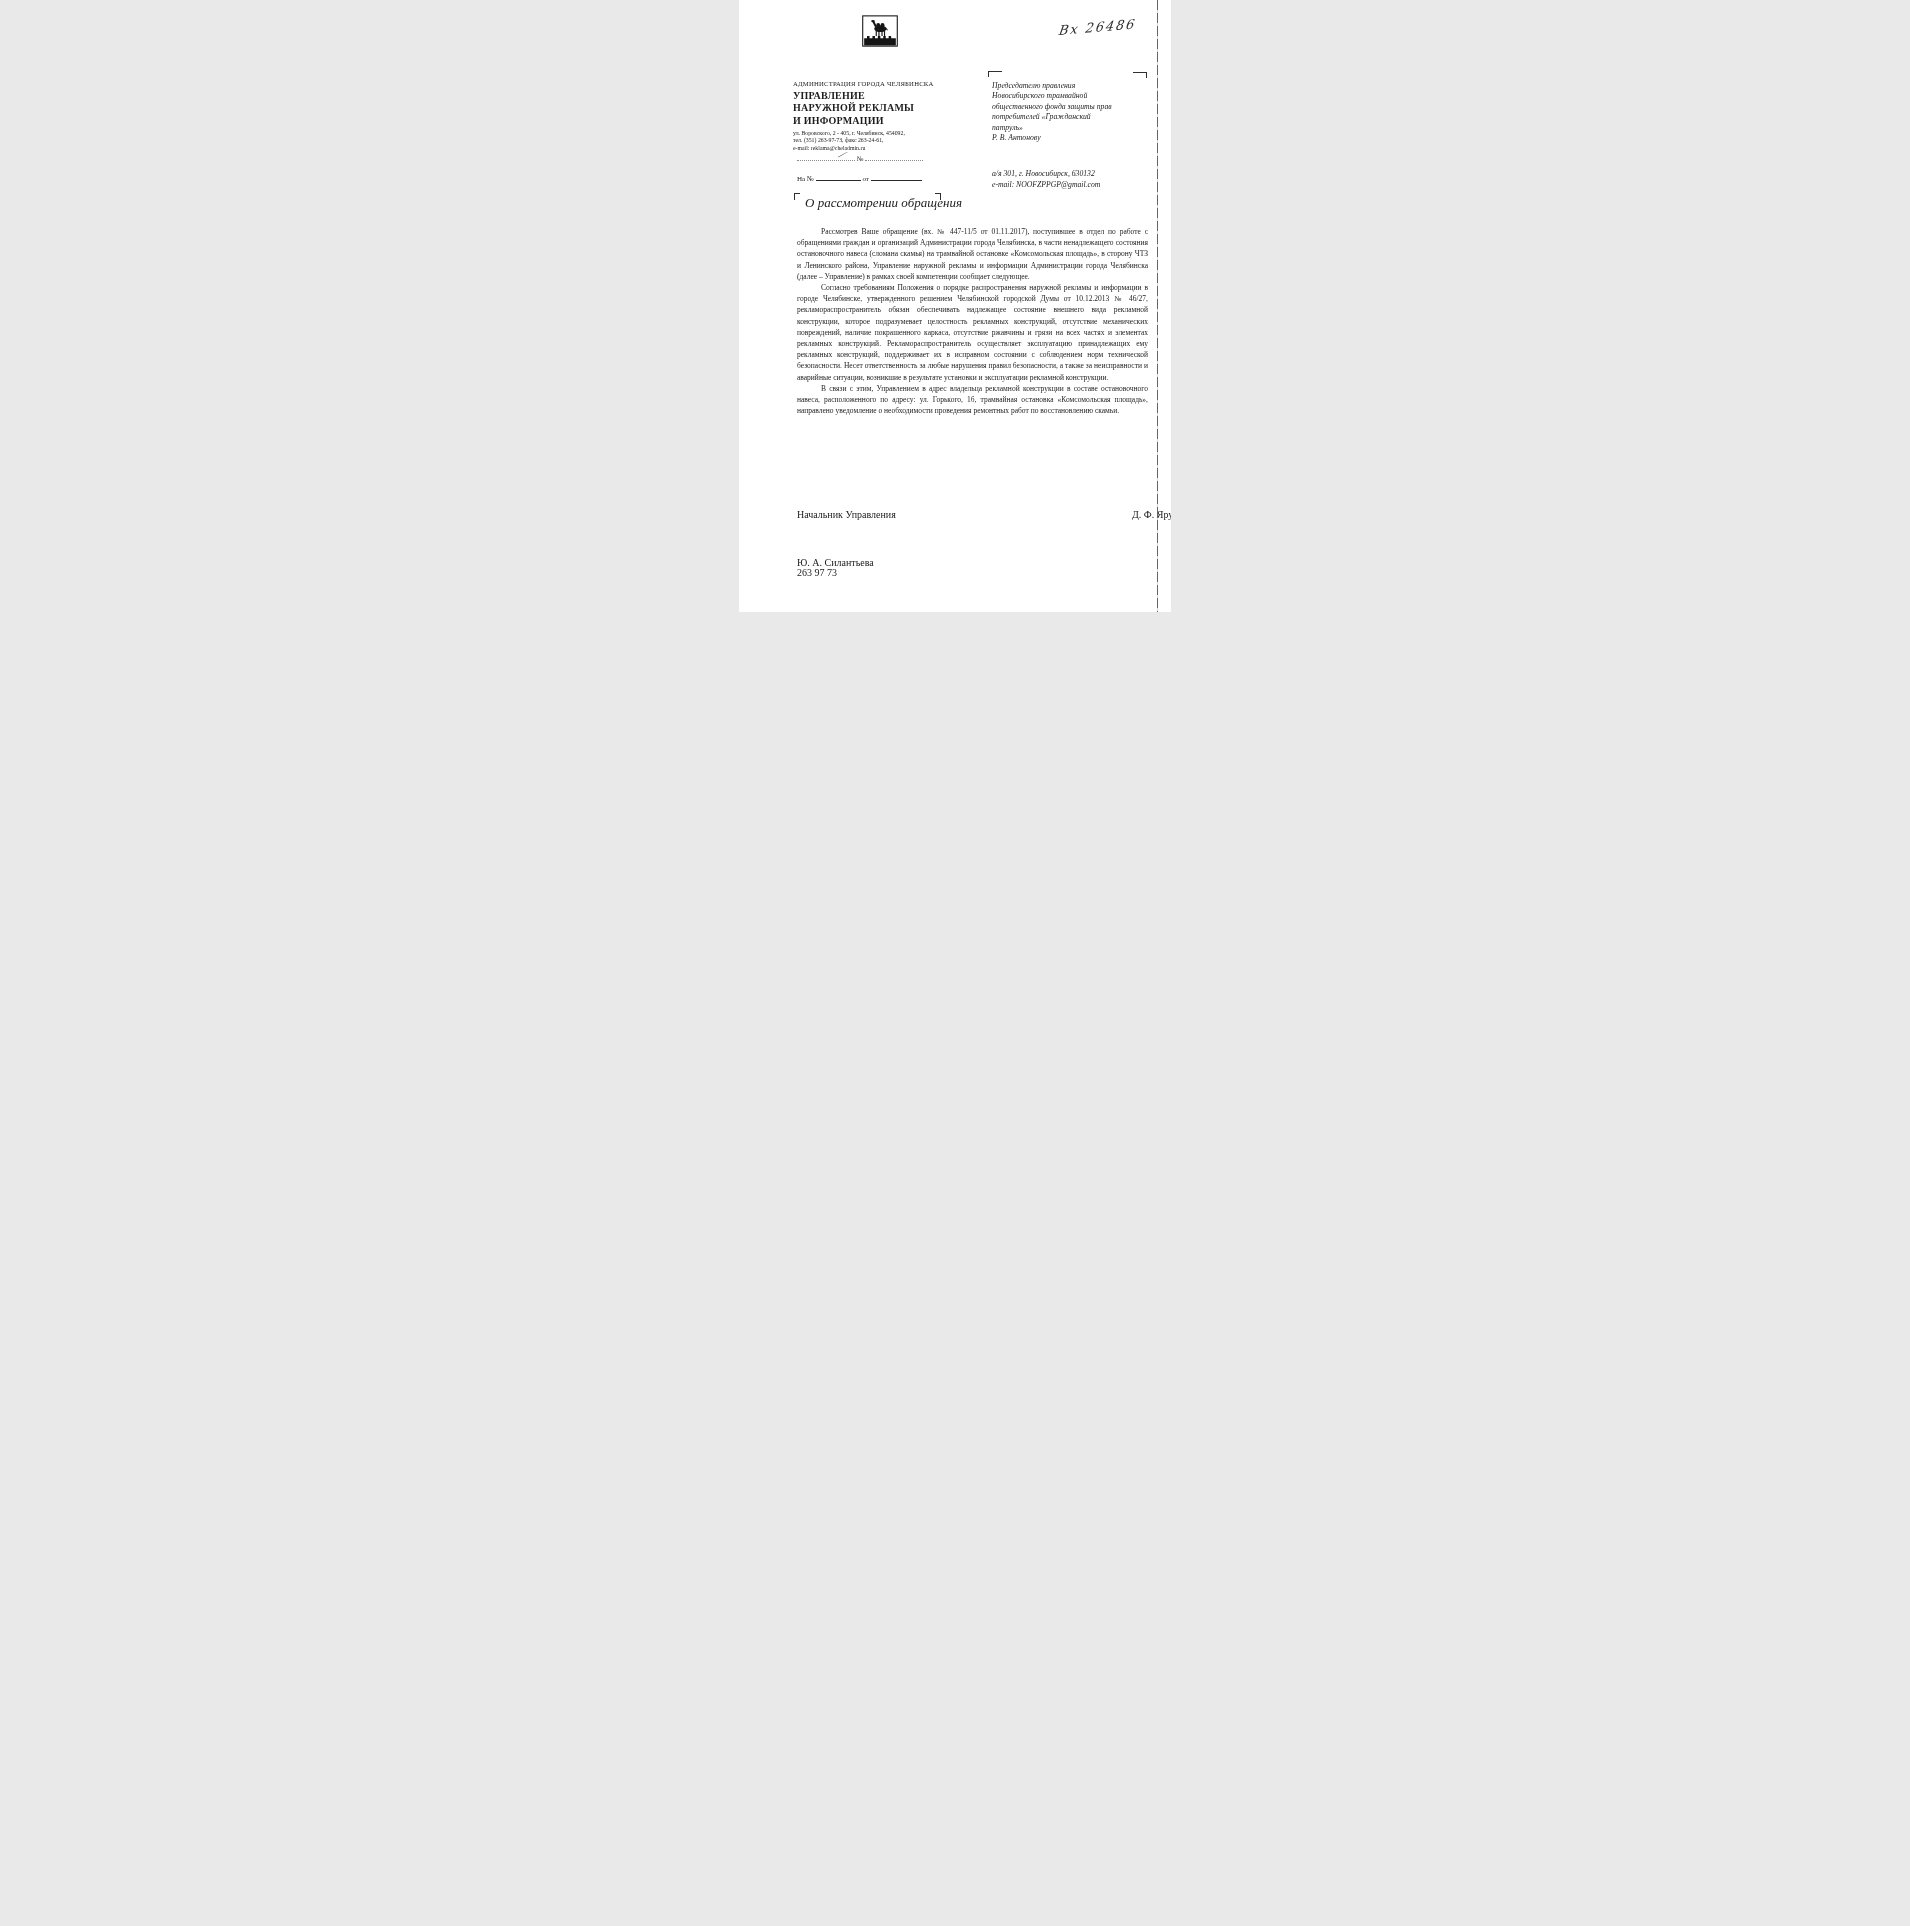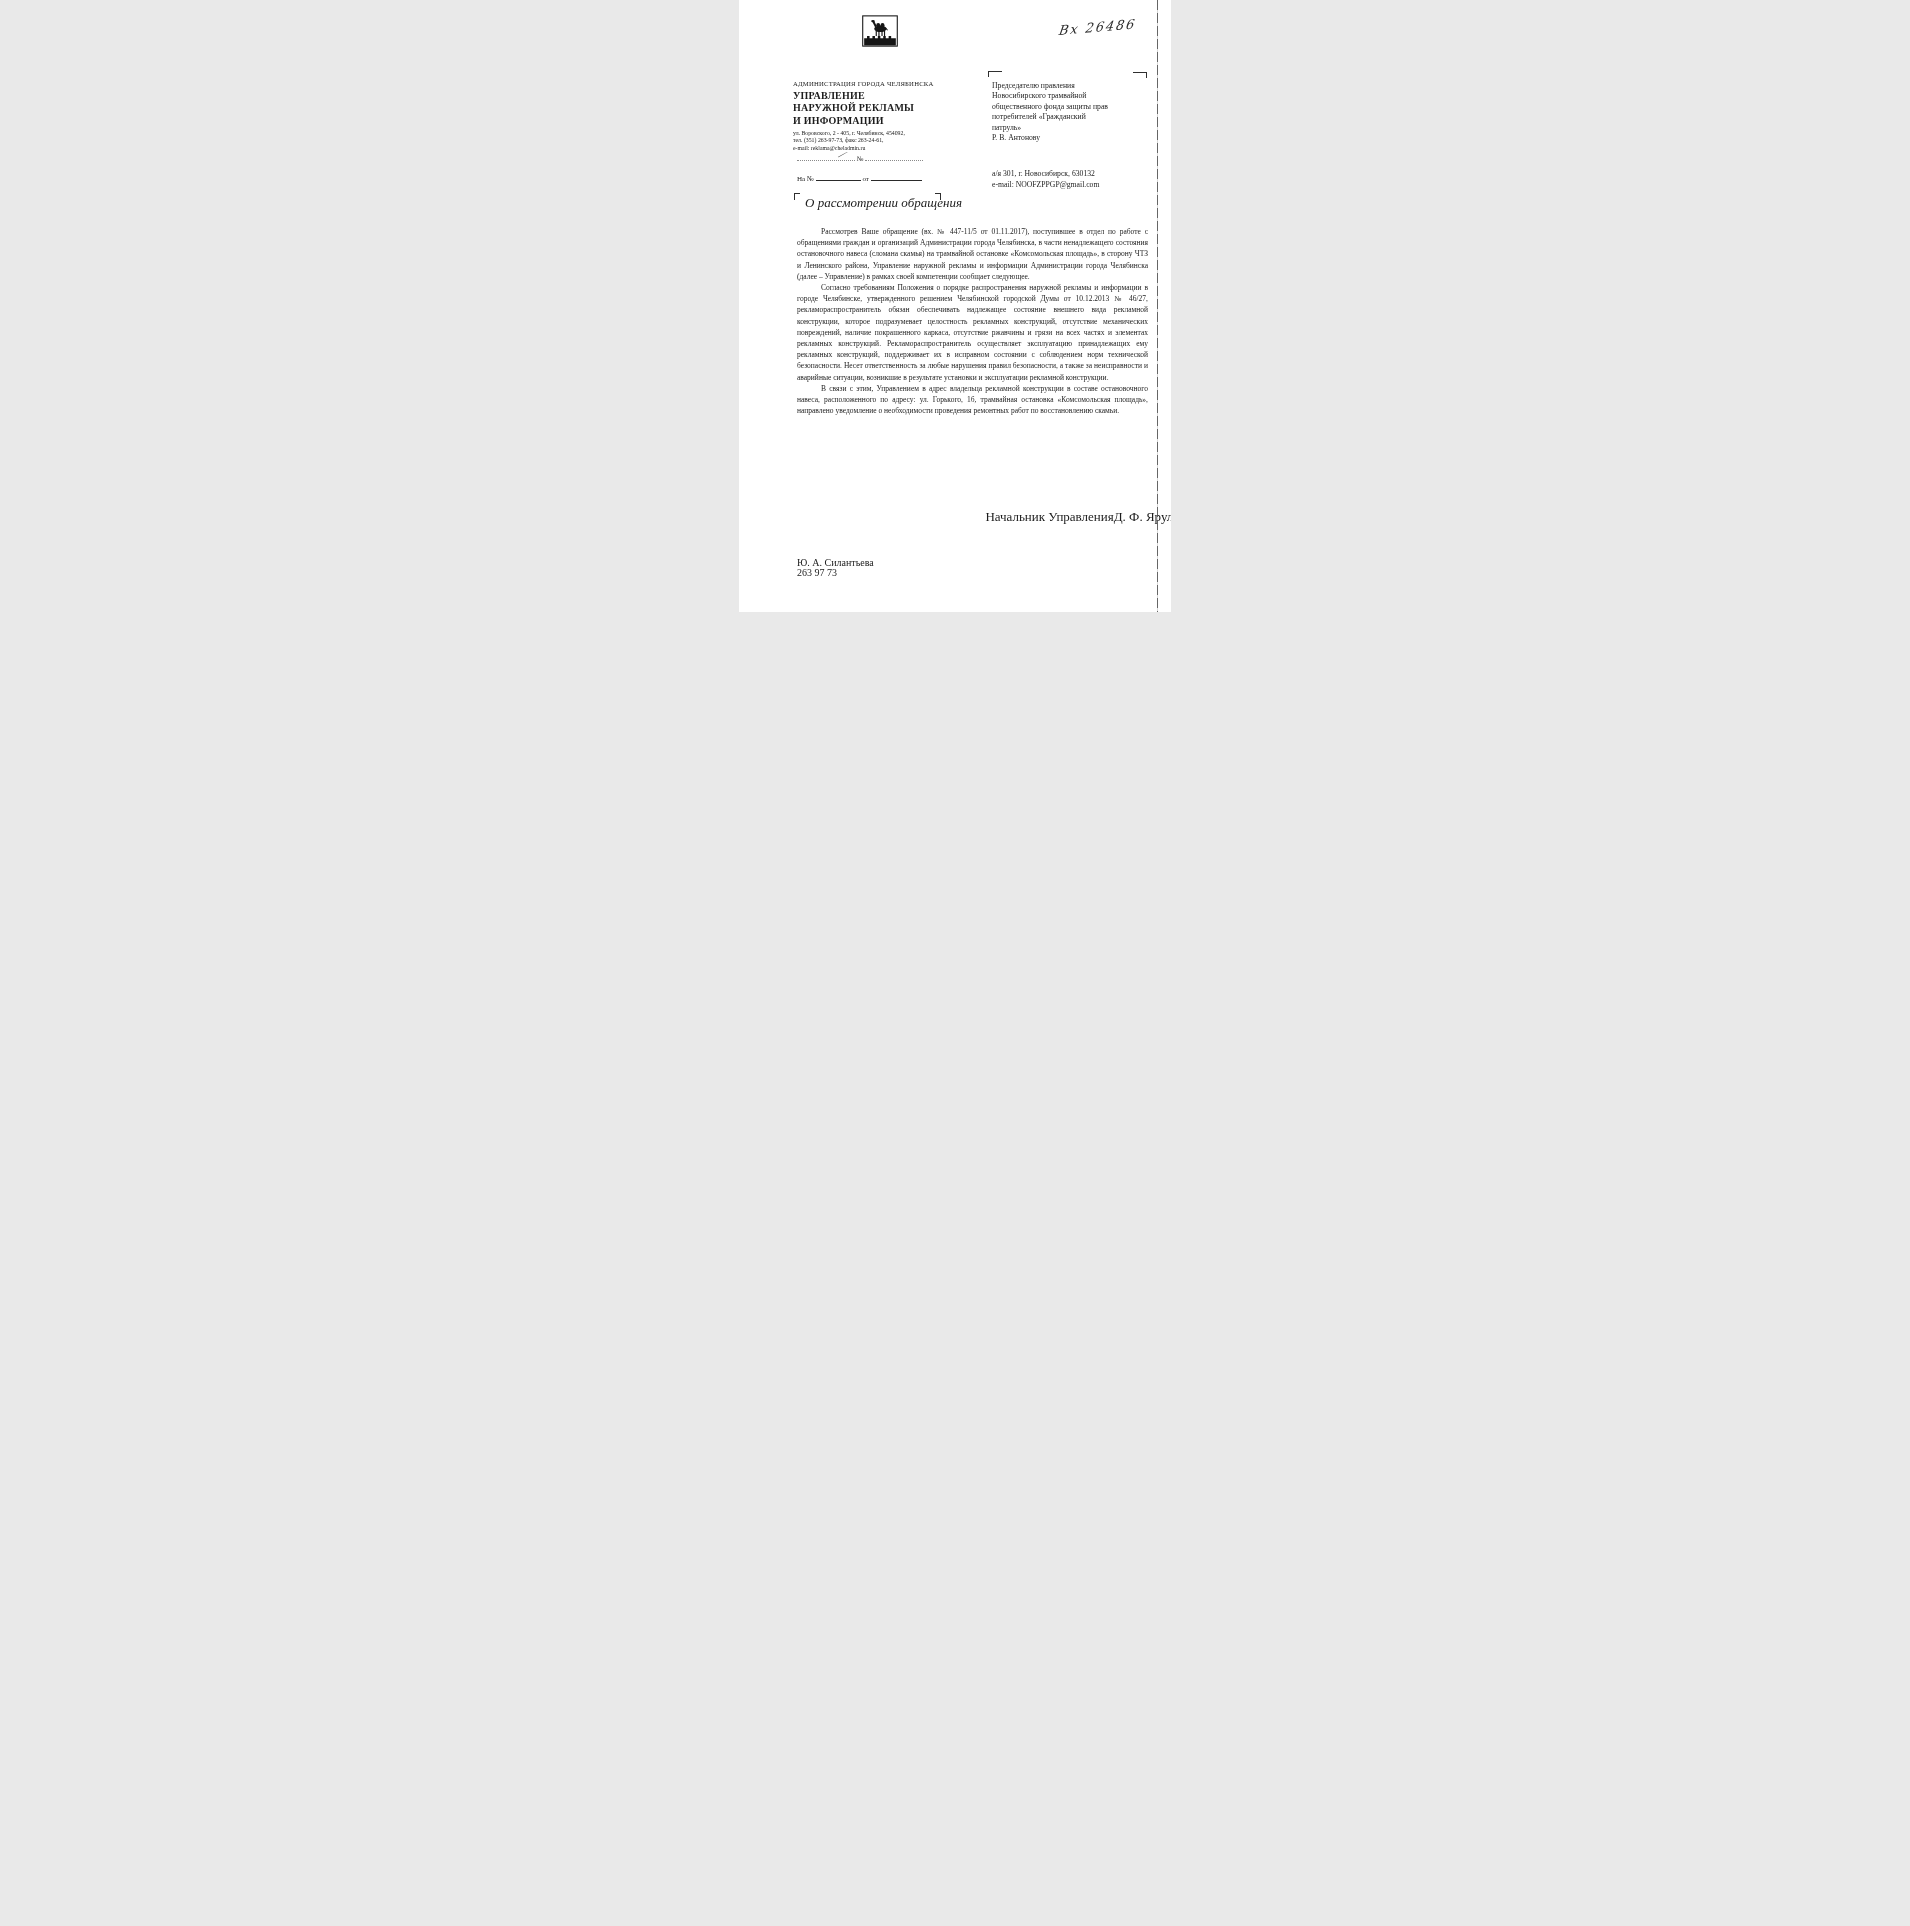--- a/index.html
+++ b/index.html
@@ -41,28 +41,28 @@
   }
   .ref-line { position: absolute; left: 58px; top: 174px; width: 154px; font-size: 7.1px; }
   
   .subject-line { position: absolute; left: 66px; top: 195px; font-size: 13px; font-style: italic; }
   
   .corner { position: absolute; width: 13px; height: 5.4px; }
   .corner.tl { border-top: 0.8px solid #2f2f2f; border-left: 0.8px solid #2f2f2f; }
   .corner.tr { border-top: 0.8px solid #2f2f2f; border-right: 0.8px solid #2f2f2f; }
   .corner.small { width: 5px; height: 5.8px; }
   
-  .recipient { position: absolute; left: 253px; top: 81px; width: 154px; font-size: 7.7px; line-height: 10.4px; }
+  .recipient { position: absolute; left: 253px; top: 81px; width: 154px; font-size: 7.7px; line-height: 10.4px; font-style: italic; }
   .recipient .line { display: block; }
   .recipient .addr-group { margin-top: 26px; }
   
   .body-text { position: absolute; left: 58px; top: 226px; width: 351px; font-size: 7.5px; line-height: 11.2px; text-align: justify; }
   .body-text p { margin: 0; text-indent: 24px; }
   
-  .signature-row { position: absolute; left: 58px; top: 509px; width: 396px; display: flex; justify-content: flex-end; font-size: 13px; }
+  .signature-row { position: absolute; left: 58px; top: 509px; width: 396px; display: flex; justify-content: space-between; font-size: 10px; }
   
   .executor { position: absolute; left: 58px; top: 558px; font-size: 10px; line-height: 10px; }
   
   .scan-line {
     position: absolute; left: 418px; top: 0; width: 0.8px; height: 612px;
     background: repeating-linear-gradient(to bottom, #4a4a4a 0 10px, rgba(74,74,74,0.25) 10px 13px);
     opacity: 0.85;
   }
 </style>
 </head>

